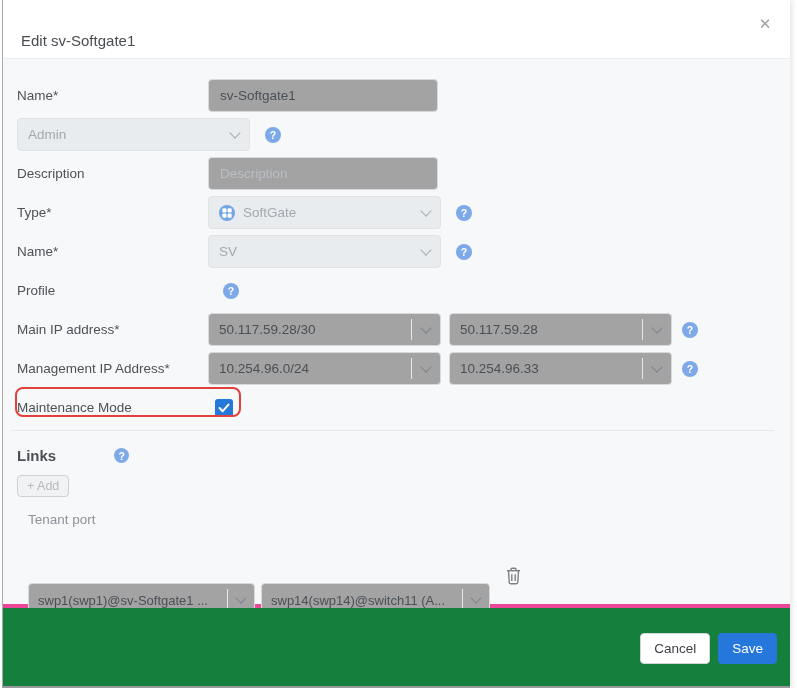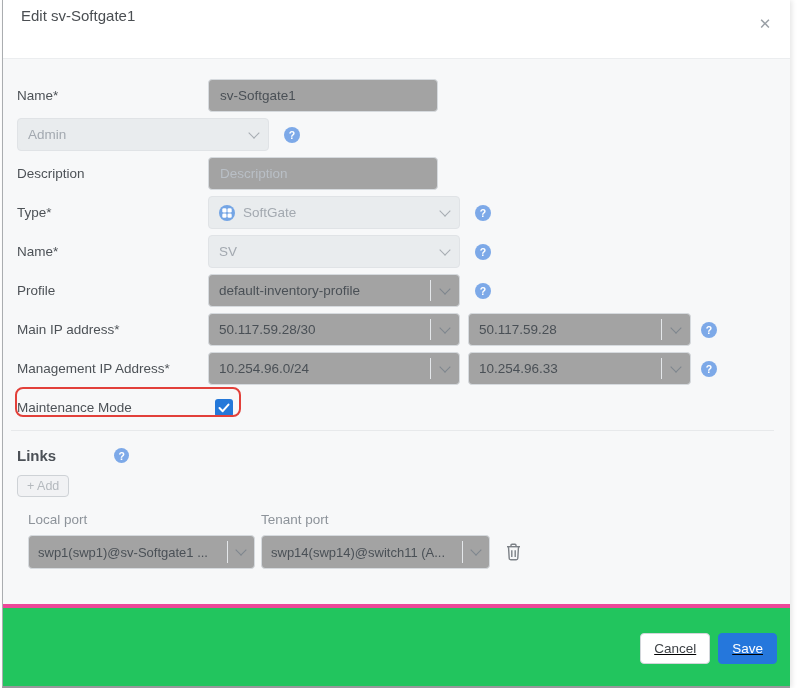--- a/index.html
+++ b/index.html
@@ -4,32 +4,32 @@
 <style>
   * { margin:0; padding:0; box-sizing:border-box; }
   html,body { width:797px; height:688px; background:#fff; font-family:"Liberation Sans", sans-serif; }
   .modal {
     position:absolute; left:2px; top:0; width:788px; height:688px;
     background:#fff; border-left:1px solid #aaadb0; border-bottom:2px solid #97999c;
     box-shadow:2px 0 5px rgba(0,0,0,.10);
     display:flex; flex-direction:column;
   }
   .mhead { height:58px; position:relative; background:#fff; flex:0 0 auto; }
-  .mtitle { position:absolute; left:18px; top:7px; font-size:15px; color:#4a4e52; }
+  .mtitle { position:absolute; left:18px; top:32px; font-size:15px; color:#4a4e52; }
   .mclose { position:absolute; right:14px; top:13px; width:22px; height:22px; border:none; background:transparent;
             color:#9aa0a6; font-size:15px; line-height:22px; text-align:center; cursor:pointer; }
   .mbody { height:550px; background:#f7f8f9; border-top:1px solid #ebedef; border-bottom:4px solid #ec4899;
            padding:20px 16px 0 14px; flex:0 0 auto; }
   .frow { display:flex; align-items:center; height:33px; margin-bottom:6px; position:relative; }
   .flabel { width:191px; font-size:13.5px; color:#4d5257; flex:0 0 auto; }
   .ctl { height:33px; border-radius:4px; font-size:13.5px; display:flex; align-items:center; background:#a3a3a3;
          border:1px solid #d6dade; color:#4a5056; }
   .tinput { width:230px; padding:0 11px; outline:none; font-family:"Liberation Sans", sans-serif; }
   .tinput::placeholder { color:#b9bfc6; }
-  .sel { width:252px; cursor:pointer; }
+  .sel { width:233px; cursor:pointer; }
   .sel .txt { flex:1 1 auto; padding:0 10px; white-space:nowrap; overflow:hidden; display:flex; align-items:center; gap:8px; }
   .sel .sep { width:1px; align-self:stretch; margin:5px 0; background:#e4e7ea; flex:0 0 auto; }
   .sel .chev { width:28px; flex:0 0 auto; display:flex; align-items:center; justify-content:center; color:#7e868e; }
   .chev::after { content:""; width:7px; height:7px; border-right:1.6px solid currentColor; border-bottom:1.6px solid currentColor;
                  transform:rotate(45deg); margin-top:-4px; display:block; }
   .sel.dis { background:#e9ecee; border-color:#e0e3e6; color:#a3a9b0; cursor:default; }
   .sel.dis .chev { color:#a6acb2; }
   .w2 { width:223px; margin-left:8px; }
   .help { width:16px; height:16px; border-radius:50%; background:#7da9e8; color:#fff; font-size:10.5px; font-weight:bold;
           display:flex; align-items:center; justify-content:center; margin-left:15px; flex:0 0 auto; cursor:pointer; }
@@ -38,27 +38,27 @@
          display:flex; align-items:center; justify-content:center; cursor:pointer; }
   .ann { position:absolute; left:-2px; top:-4px; width:226px; height:30px; border:2px solid #e2403a; border-radius:8px;
          pointer-events:none; }
   .ldiv { border:none; border-top:1px solid #e7e9eb; margin:0 0 0 -6px; }
   .ltitle { margin-top:16px; display:flex; align-items:center; font-size:15px; font-weight:bold; color:#4c5157;gap:48px; }
   .addbtn { margin-top:11px; display:inline-block; padding:3px 9px; font-size:12.5px; color:#b4b9be;
             border:1px solid #ced2d6; border-radius:4px; background:#f1f2f4; }
   .plabels { margin-top:15px; margin-left:11px; display:flex; font-size:13.5px; color:#8d939a; }
   .plabels .pl1 { width:233px; }
   .prow { margin-top:8px; margin-left:11px; display:flex; align-items:center; }
-  .psel { width:227px; height:34px; font-size:13px; }
+  .psel { width:227px; height:34px; font-size:13px;margin-top:48px; }
   .psel2 { width:229px; margin-left:6px; }
   .psel .txt { padding:0 9px; }
   .psel .chev { width:26px; }
   .trash { margin-left:14px; background:none; border:none; cursor:pointer; display:flex; align-items:center; }
-  .mfoot { flex:1 1 auto; background:#22c55e; display:flex; justify-content:flex-end; align-items:flex-start;
-           padding:25px 13px 0 0; gap:8px;text-decoration:underline; }
+  .mfoot { flex:1 1 auto; background:#15803d; display:flex; justify-content:flex-end; align-items:flex-start;
+           padding:25px 13px 0 0; gap:8px; }
   .btn { height:31px; padding:0 13px; border-radius:4px; font-size:13.5px; cursor:pointer;
          font-family:"Liberation Sans", sans-serif; }
   .btn.cancel { background:#fff; border:1px solid #d2d6da; color:#3e4246; }
   .btn.save { background:#2577dc; border:1px solid #2577dc; color:#fff; }
 </style>
 </head>
 <body>
 
 <div class="modal">
 
@@ -111,25 +111,20 @@
       <div class="flabel">Name*</div>
       <div class="ctl sel dis">
         <span class="txt">SV</span>
         <span class="chev"></span>
       </div>
       <span class="help">?</span>
     </div>
 
     <div class="frow">
       <div class="flabel">Profile</div>
-      <div class="ctl sel">
-        <span class="txt">default-inventory-profile</span>
-        <span class="sep"></span>
-        <span class="chev"></span>
-      </div>
       <span class="help">?</span>
     </div>
 
     <div class="frow">
       <div class="flabel">Main IP address*</div>
       <div class="ctl sel">
         <span class="txt">50.117.59.28/30</span>
         <span class="sep"></span>
         <span class="chev"></span>
       </div>
@@ -169,21 +164,20 @@
     <hr class="ldiv">
 
     <div class="ltitle">
       <span>Links</span>
       <span class="help sm">?</span>
     </div>
 
     <span class="addbtn">+ Add</span>
 
     <div class="plabels">
-      <span class="pl1">Local port</span>
       <span>Tenant port</span>
     </div>
 
     <div class="prow">
       <div class="ctl sel psel">
         <span class="txt">swp1(swp1)@sv-Softgate1 ...</span>
         <span class="sep"></span>
         <span class="chev"></span>
       </div>
       <div class="ctl sel psel psel2">

